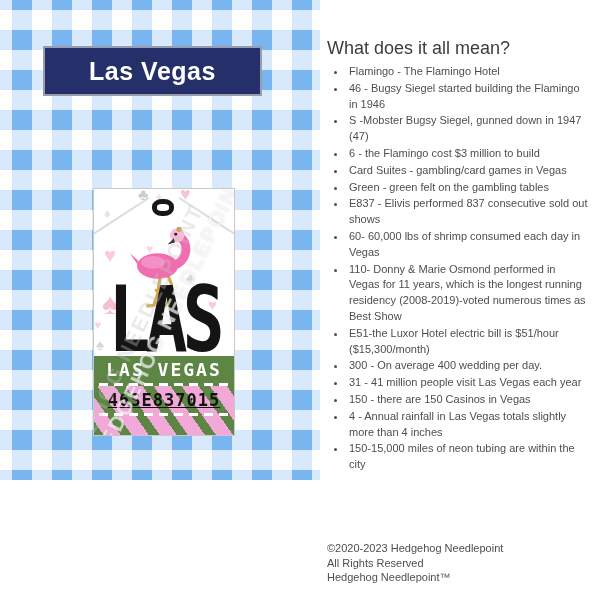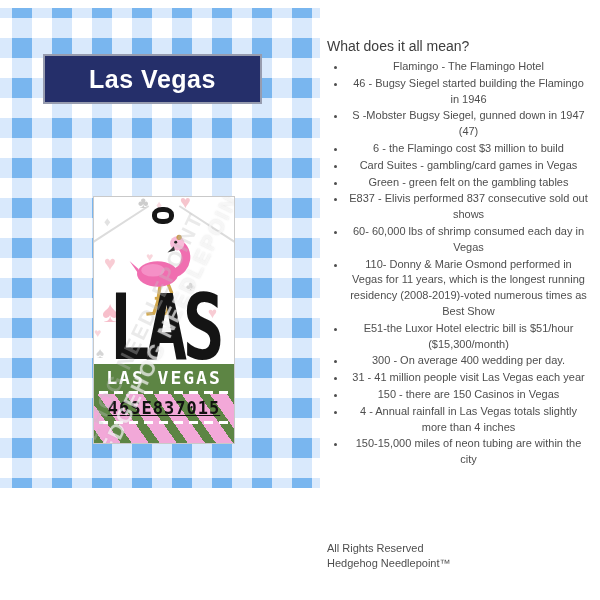--- a/index.html
+++ b/index.html
@@ -3,21 +3,21 @@
 <meta charset="utf-8">
 <style>
   html,body{margin:0;padding:0;}
   body{
     width:600px;height:600px;overflow:hidden;position:relative;
     background:#ffffff;
     font-family:"Liberation Sans", sans-serif;
   }
   
   .left-panel{
-    position:absolute;left:0;top:8px;width:320px;height:480px;
+    position:absolute;left:0;top:0;width:320px;height:480px;
     background:conic-gradient(#79b6ef 0 25%, #d9e9fc 0 50%, #ffffff 0 75%, #d9e9fc 0);
     background-size:40px 40px;
     background-position:-8px -10px;
   }
   .banner{
     position:absolute;left:43px;top:46px;width:219px;height:50px;
     background:#252f6a;border:2px solid #979caf;box-sizing:border-box;
     display:flex;align-items:center;justify-content:center;
   }
   .banner-title{
@@ -84,24 +84,24 @@
     transform:rotate(-64deg);pointer-events:none;
   }
   .wm1{top:124px;color:rgba(255,255,255,0.62);text-shadow:0 0 2px rgba(170,170,170,0.35);}
   .wm2{top:156px;left:-120px;color:rgba(195,195,195,0.35);}
   
   .right-panel{
     position:absolute;left:320px;top:0;width:280px;height:600px;background:#ffffff;
     box-sizing:border-box;padding:38px 12px 0 7px;
   }
   .legend-title{
-    margin:0 0 5px 0;font-size:14px;font-weight:400;color:#3d3d3d;
+    margin:0 0 5px 0;font-size:18px;font-weight:400;color:#3d3d3d;
   }
   ul.legend{
-    margin:0;padding:0 0 0 20px;list-style-type:disc;text-align:center;
+    margin:0;padding:0 0 0 20px;list-style-type:disc;
   }
   ul.legend li{
     font-size:11px;line-height:15.8px;color:#4e4e4e;margin-bottom:1px;padding-left:2px;
   }
   .footer{
     position:absolute;left:327px;top:541px;font-size:11px;line-height:14.5px;color:#4e4e4e;
   }
 </style>
 </head>
 <body>
@@ -177,15 +177,16 @@
     <li>E51-the Luxor Hotel electric bill is $51/hour ($15,300/month)</li>
     <li>300 - On average 400 wedding per day.</li>
     <li>31 - 41 million people visit Las Vegas each year</li>
     <li>150 - there are 150 Casinos in Vegas</li>
     <li>4 - Annual rainfall in Las Vegas totals slightly more than 4 inches</li>
     <li>150-15,000 miles of neon tubing are within the city</li>
   </ul>
 </div>
 
 <div class="footer">
+  <div>©2020-2023 Hedgehog Needlepoint</div>
   <div>All Rights Reserved</div>
   <div>Hedgehog Needlepoint™</div>
 </div>
 
 </body></html>

